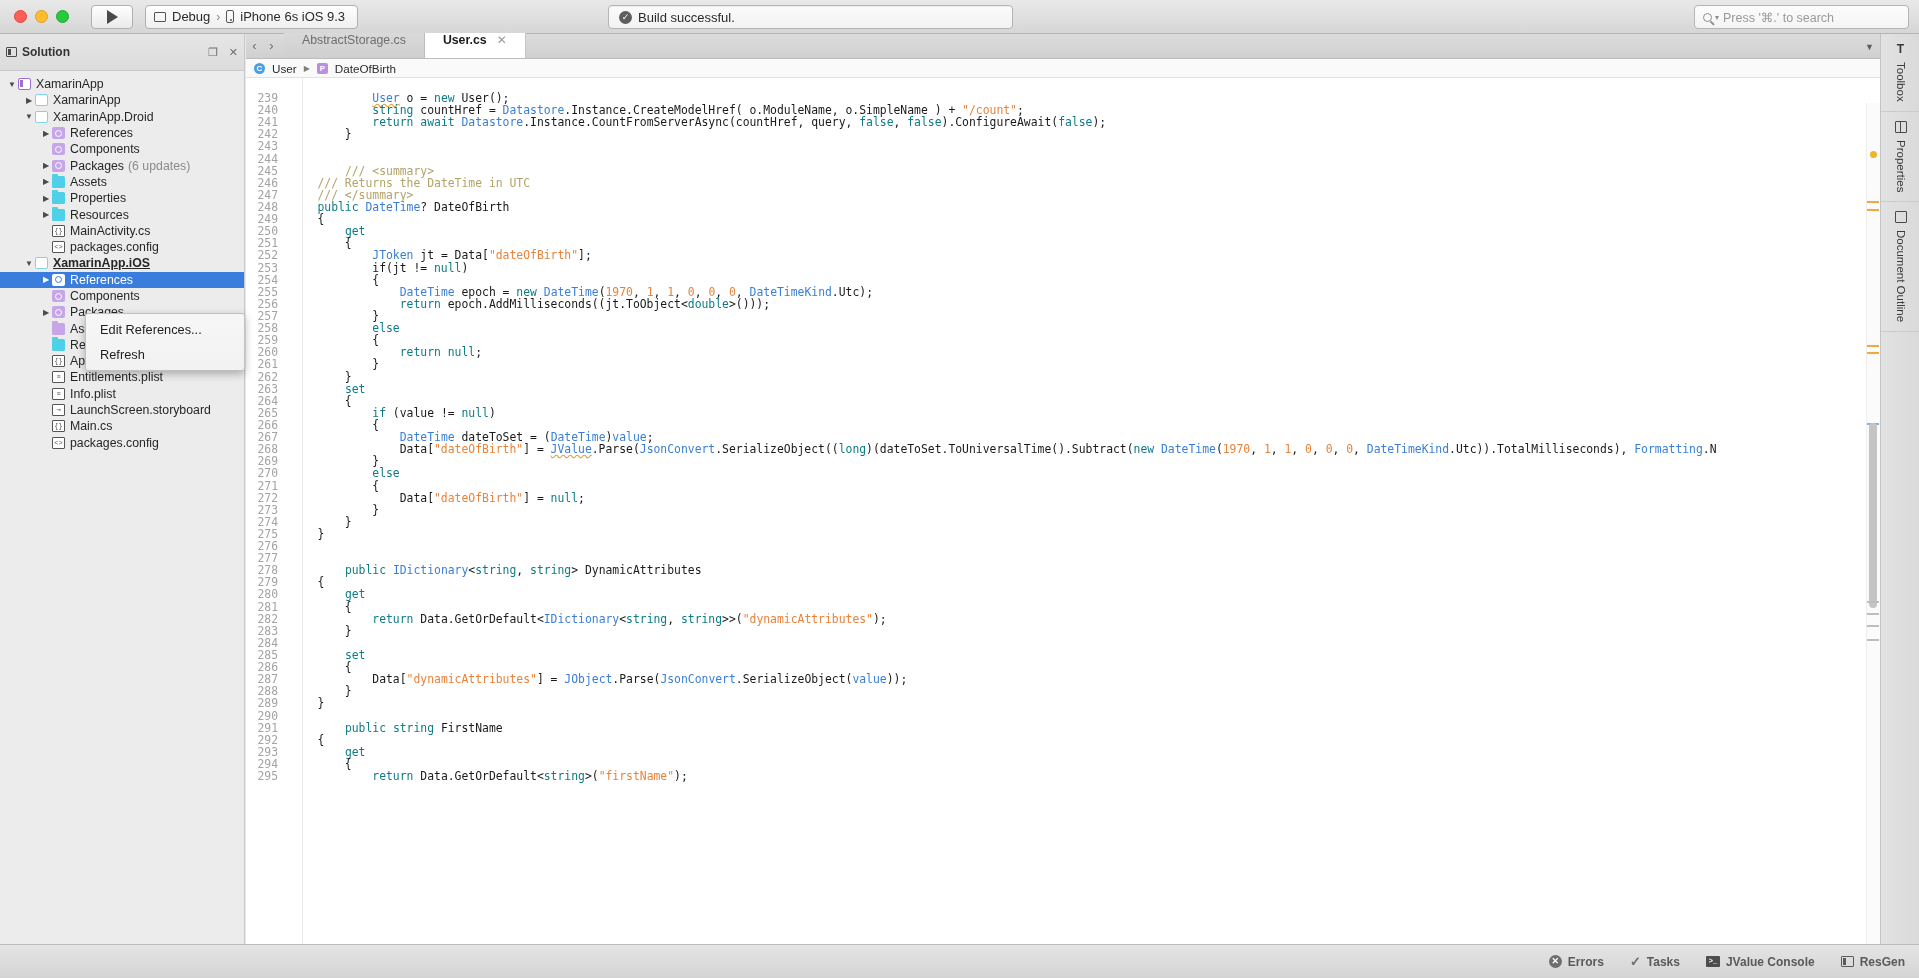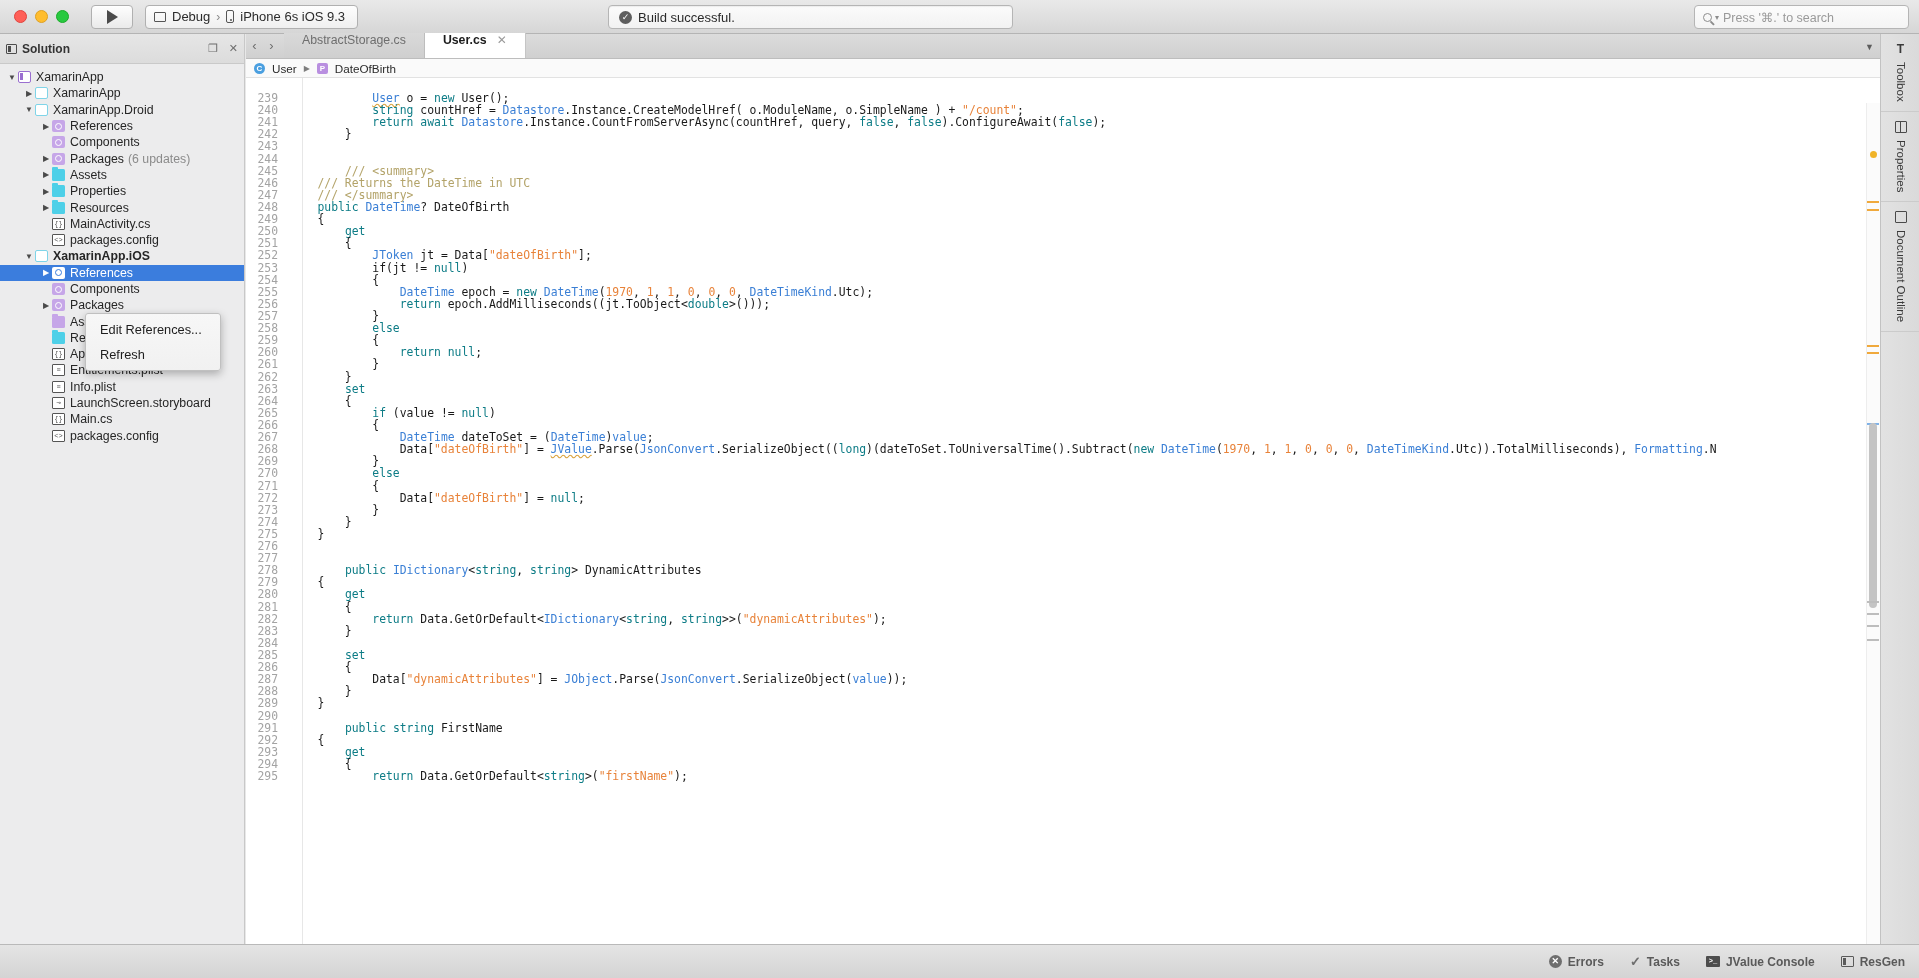--- a/index.html
+++ b/index.html
@@ -78,21 +78,21 @@
   .mag:after{content:"";position:absolute;right:-3px;bottom:-2.5px;width:4.5px;height:1.5px;background:#8d8d8d;transform:rotate(45deg);}
   .mag-chev{font-size:8px;color:#8d8d8d;margin-left:-1px;}
   #searchbox .ph{color:#9a9a9a;font-size:12.5px;}
 
   
   #sidebar{
     position:absolute;left:0;top:34px;width:245px;height:910px;
     background:#ececed; border-right:1px solid #c8c8c8;
   }
   #sb-head{
-    height:30px; background:linear-gradient(to bottom,#e6e6e6,#dcdcdc);
+    height:37px; background:linear-gradient(to bottom,#e6e6e6,#dcdcdc);
     border-bottom:1px solid #c9c9c9;
     display:flex;align-items:center;padding:0 6px; gap:5px;
   }
   .pad-icon{
     width:11px;height:10px;border:1.4px solid #4c4c4c;border-radius:1px;
     position:relative;flex:none;
   }
   .pad-icon:after{content:"";position:absolute;left:1px;top:1px;width:3px;height:6px;background:#4c4c4c;}
   #sb-head .title{font-weight:bold;font-size:12px;color:#333;flex:1;}
   .hd-btn{color:#6e6e6e;font-size:11px;margin-left:6px;cursor:default;}
@@ -103,21 +103,21 @@
     white-space:nowrap; position:relative;
   }
   .row.sel{ background:#3b7ddd; color:#fff; }
   .tw{
     width:12px;flex:none;display:flex;align-items:center;justify-content:center;
     font-size:8px;color:#4a4a4a;
   }
   .row.sel .tw{color:#fff;}
   .ico{width:13px;height:12px;flex:none;margin-right:5px;display:inline-block;position:relative;}
   .lbl{overflow:hidden;text-overflow:ellipsis;}
-  .lbl.bold{font-weight:bold;}
+  .lbl.bold{font-weight:bold;text-decoration:underline;}
   .sub{color:#8b8b8b;margin-left:4px;}
 
   
   .ic-sln{border:1.5px solid #9a6fd0;border-radius:2px;background:#fff;}
   .ic-sln:after{content:"";position:absolute;left:1px;top:1px;width:2.5px;height:7px;background:#9a6fd0;}
   .ic-proj{border:1.5px solid #7fd4e8;border-radius:2px;background:#fff;}
   .ic-ref{background:#c6a6e8;border-radius:2px;display:flex;align-items:center;justify-content:center;}
   .ic-ref:after{content:"";width:5px;height:5px;border:1.4px solid #fff;border-radius:50%;}
   .ic-folder{background:#4ed0e8;border-radius:1.5px;}
   .ic-folder:before{content:"";position:absolute;left:0;top:-2px;width:6px;height:3px;background:#4ed0e8;border-radius:1px 1px 0 0;}
@@ -126,21 +126,21 @@
   .ic-file{
     border:1.2px solid #555;border-radius:1px;background:#fff;
     font-size:7px;line-height:10px;text-align:center;color:#555;
     font-family:"Liberation Mono",monospace;
   }
   .row.sel .ic-ref{background:#fff;}
   .row.sel .ic-ref:after{border-color:#3b7ddd;}
 
   
   #ctxmenu{
-    position:absolute; left:85px; top:313px; width:136px;
+    position:absolute; left:85px; top:313px; width:160px;
     background:linear-gradient(to bottom,#f7f7f7,#f1f1f1);
     border:1px solid #c0c0c0; border-radius:3px;
     box-shadow:0 3px 9px rgba(0,0,0,.28);
     z-index:40; padding:3px 0;
   }
   .mi{
     height:25px;display:flex;align-items:center;padding-left:14px;
     font-size:12.8px;color:#1e1e1e;
   }
 

